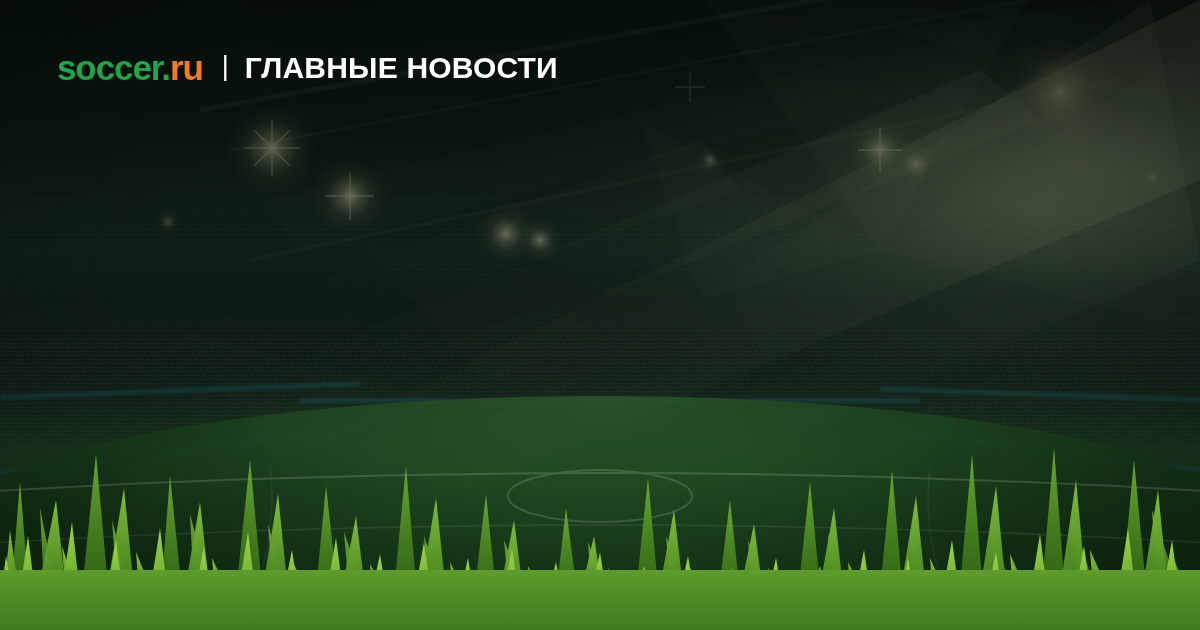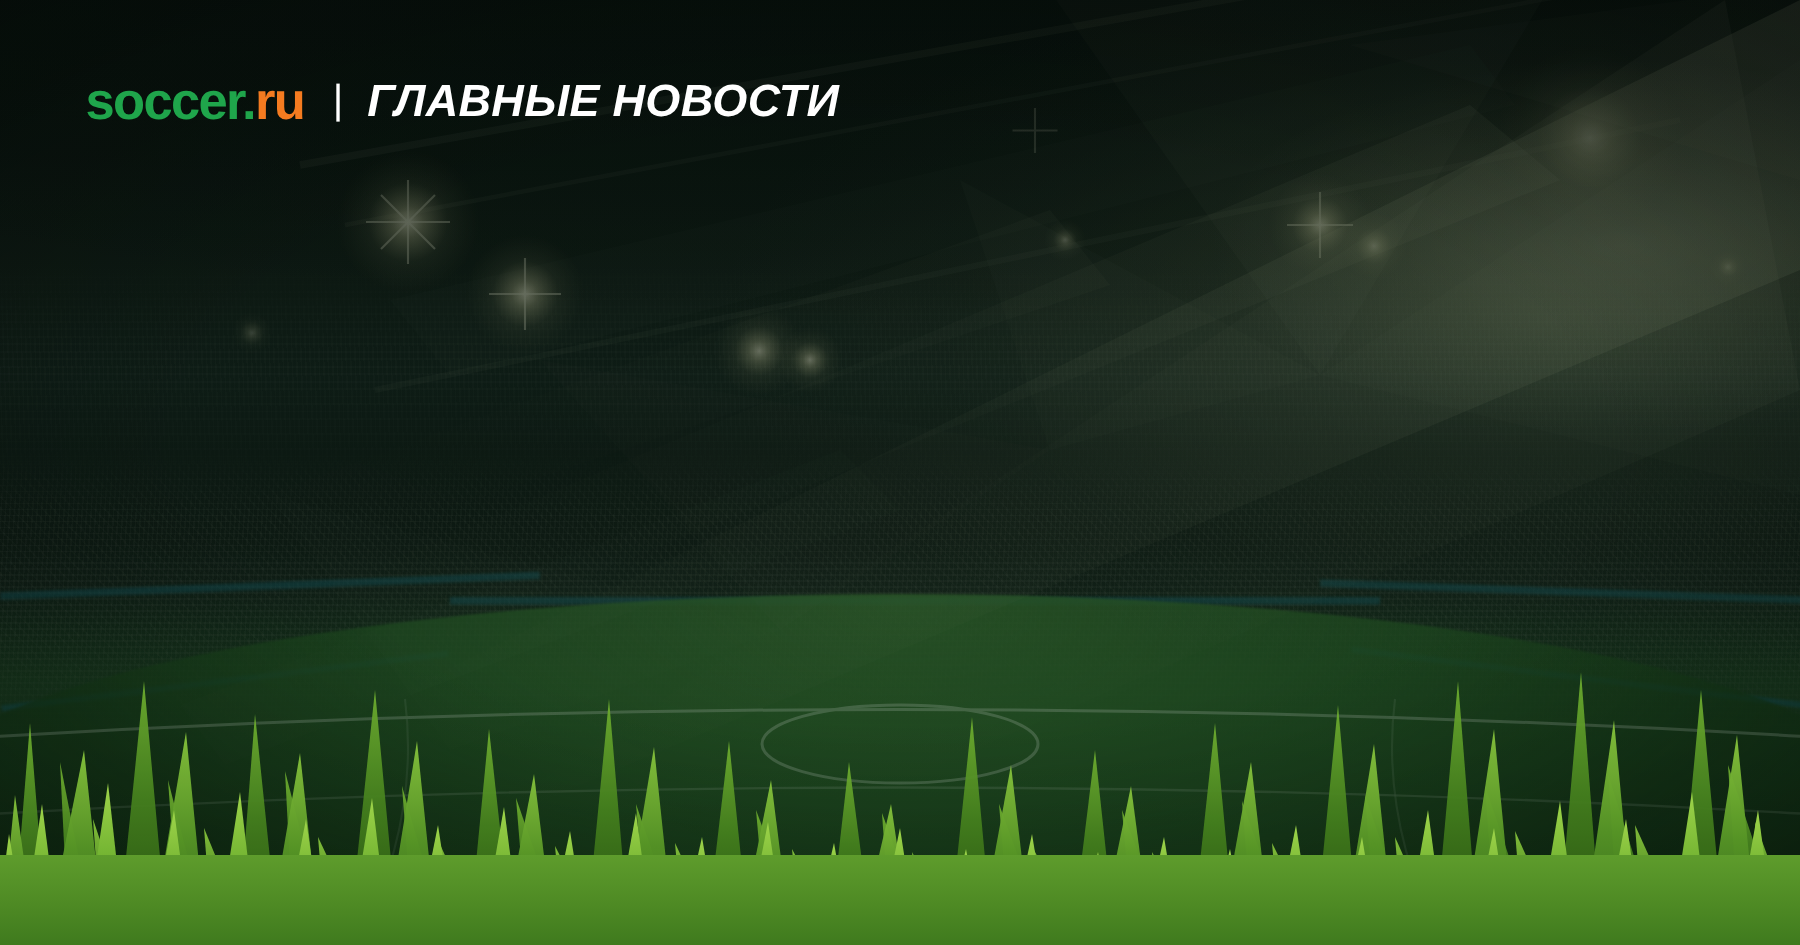--- a/index.html
+++ b/index.html
@@ -141,21 +141,20 @@
     line-height: 1;
     transform: translateY(-1px);
   }
   .hdr-title {
     color: #ffffff;
     font-size: 30px;
     font-weight: bold;
     letter-spacing: 0.2px;
     line-height: 1;
     white-space: nowrap;
-    font-style: italic;
   }
 
   
   .headline {
     position: absolute;
     left: 58px;
     top: 262px;
     width: 1080px;
     color: #ffffff;
     font-size: 48px;

